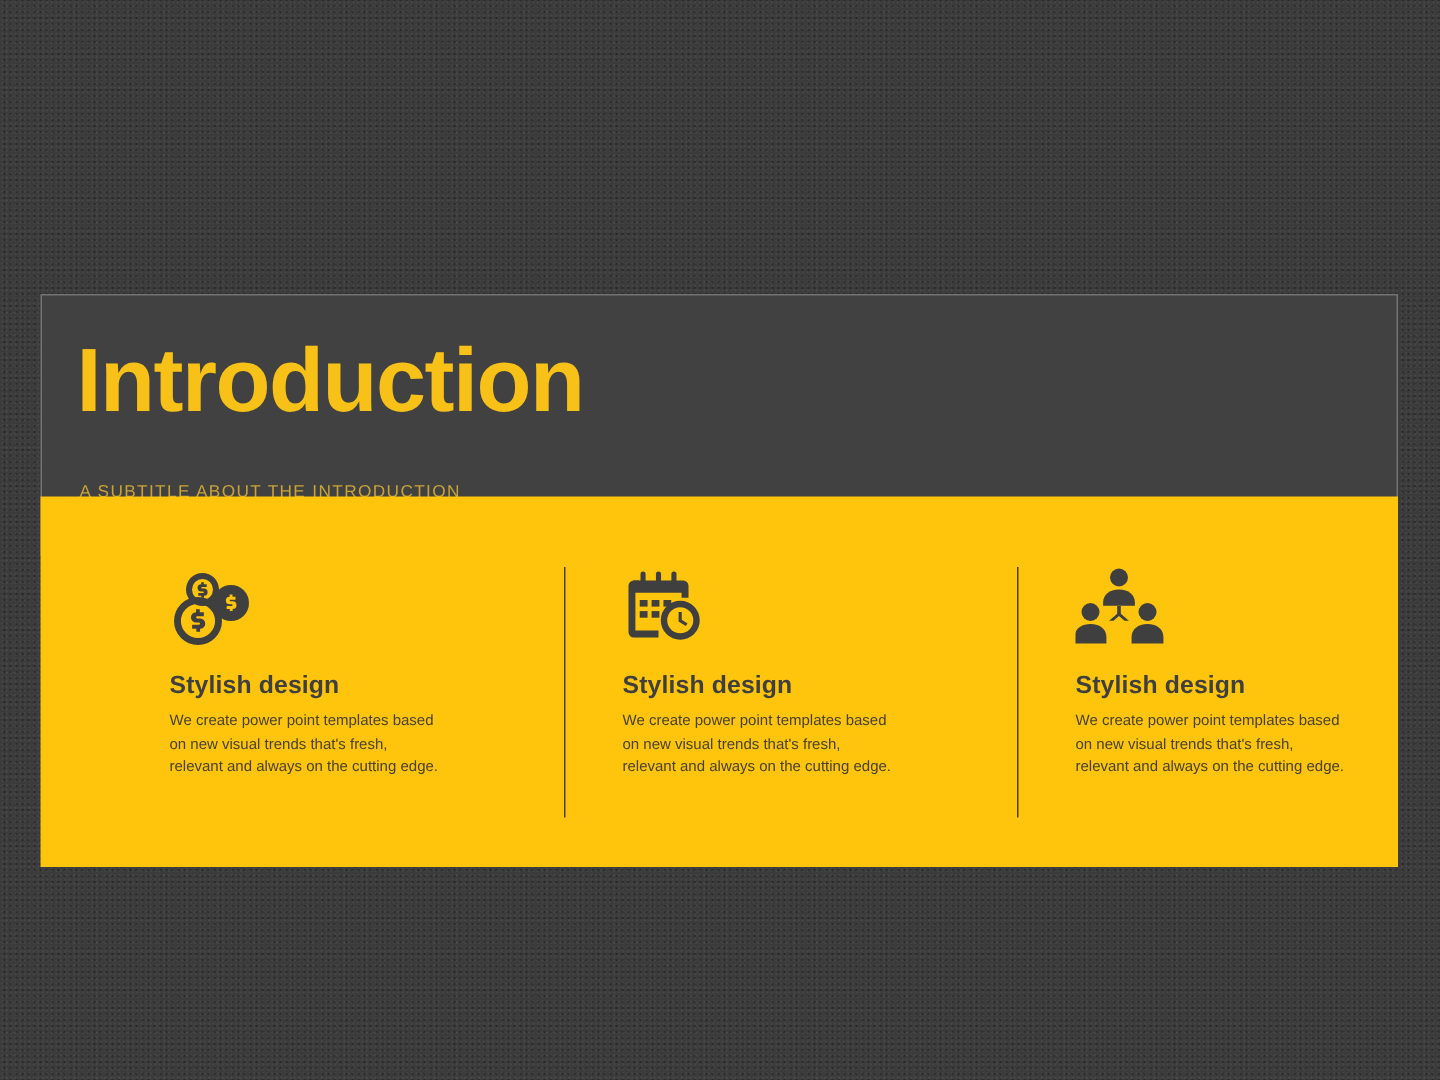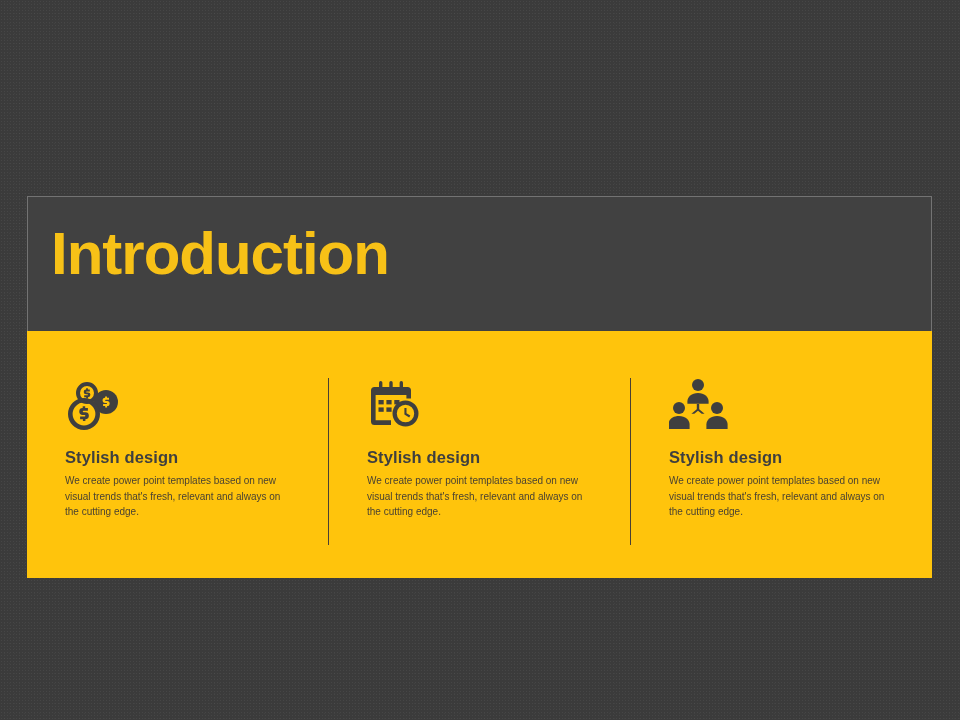--- a/index.html
+++ b/index.html
@@ -81,20 +81,21 @@
     width: 100%;
     height: 100%;
     display: flex;
   }
 
   .column {
     position: relative;
     flex: 1 1 0;
     padding: 47px 34px 0 38px;
     box-sizing: border-box;
+    margin-left: 48px;
   }
   .column + .column {
     border-left: 1px solid #4a4034;
     margin-top: 47px;
     margin-bottom: 33px;
     padding-top: 0;
   }
 
   .feature-icon {
     height: 56px;
@@ -118,20 +119,21 @@
     max-width: 246px;
   }
 </style>
 </head>
 <body>
 
 <div id="slide-background"></div>
 
 <div id="header-panel">
   <div id="slide-title">Introduction</div>
+  <div id="slide-subtitle">A SUBTITLE ABOUT THE INTRODUCTION</div>
 </div>
 
 <div id="content-band">
   <div id="columns">
 
     <div class="column">
       <span class="feature-icon">
         <svg width="60" height="56" viewBox="0 0 60 56" xmlns="http://www.w3.org/2000/svg">
           <g fill="#3f3f3f">
             <path d="M22 4 a11 11 0 1 1 0 22 a11 11 0 0 1 0-22 z m0 4 a7 7 0 1 0 0 14 a7 7 0 0 0 0-14 z"></path>

